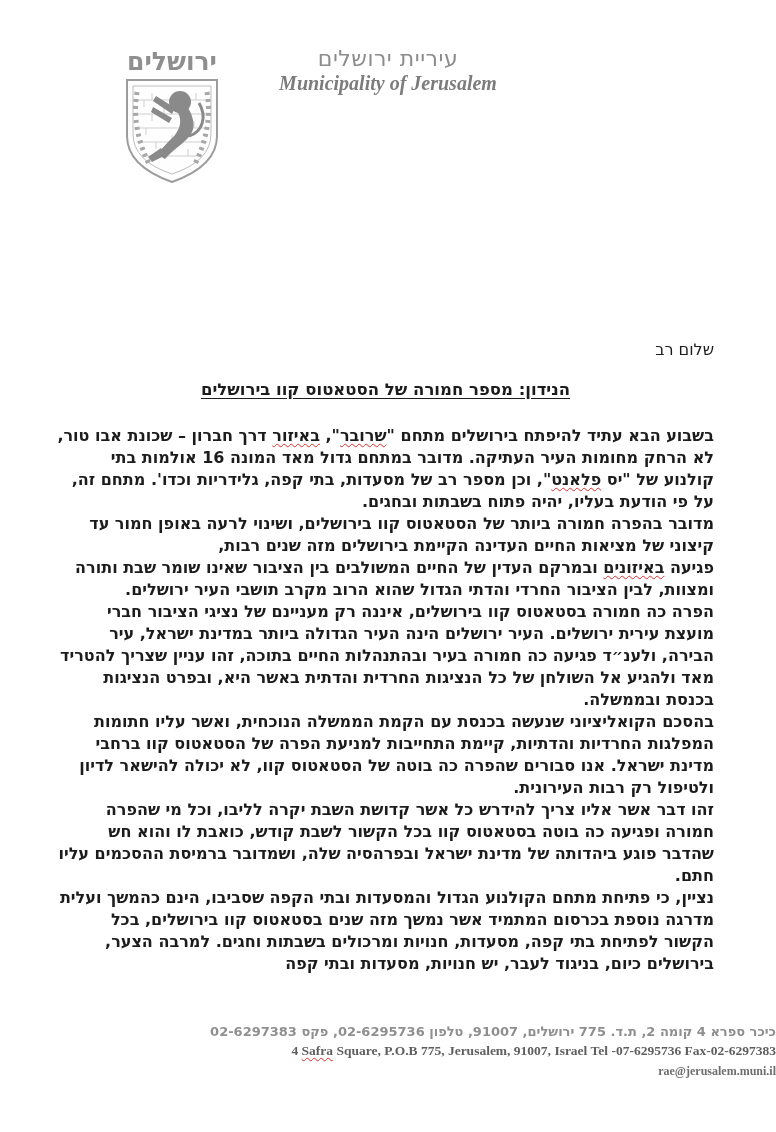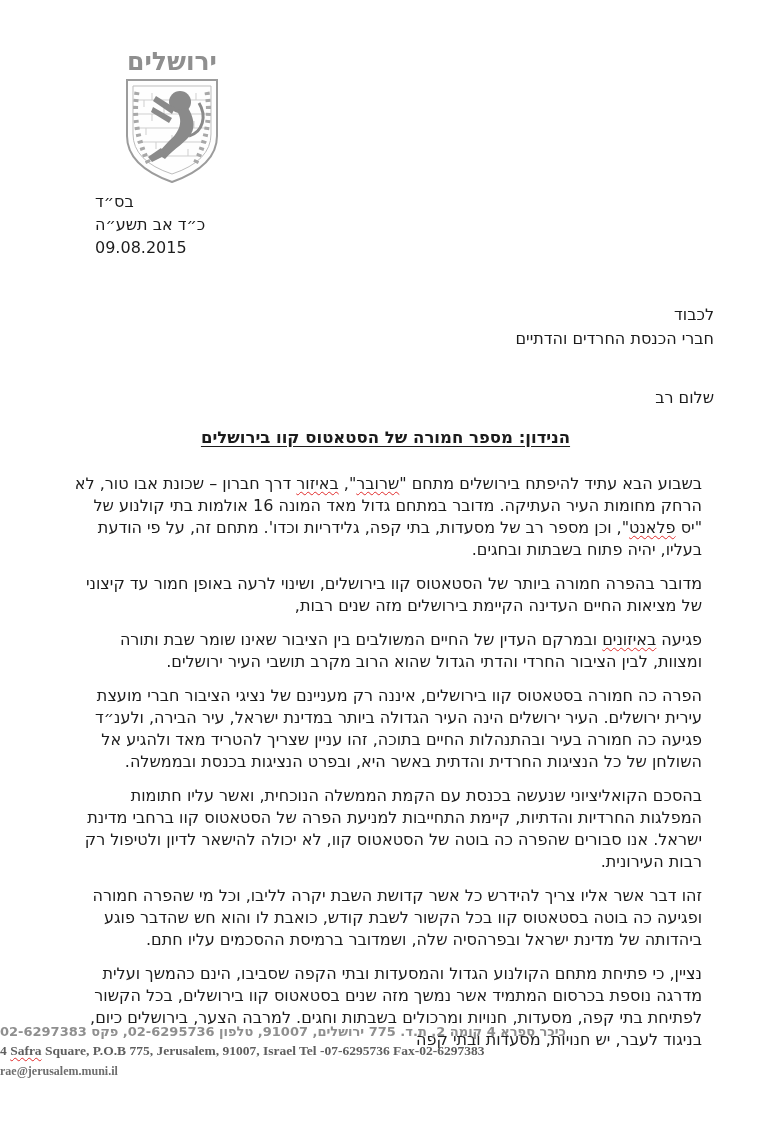--- a/index.html
+++ b/index.html
@@ -26,27 +26,27 @@
   
   .date-block{text-align:right;}
   
   .letter{position:absolute;top:303px;right:62px;left:57px;
           direction:rtl;text-align:right;font-size:16px;line-height:22px;}
   .recipient div{line-height:24px;}
   .greeting{margin-top:36px;}
   .subject{margin-top:18px;text-align:center;font-weight:bold;
            text-decoration:underline;text-underline-offset:3px;font-size:16.5px;}
   .paras{margin-top:24px;}
-  .para{margin:12px;}
+  .para{margin:0;font-weight:bold;}
   .wavy-red{text-decoration:underline;text-decoration-style:wavy;
             text-decoration-color:#e02b2b;text-decoration-thickness:1px;text-underline-offset:2px;}
   .wavy-blue{text-decoration-style:wavy;
              text-decoration-color:#5257d8;text-decoration-thickness:1px;text-underline-offset:2px;}
   
-  .footer{position:absolute;left:0;right:0;top:1022px;text-align:left;}
+  .footer{position:absolute;left:0;right:0;top:1022px;text-align:right;}
   .footer-he{direction:rtl;font-size:13px;font-weight:600;color:#8f8f8f;line-height:19px;}
   .footer-en{font-family:"Liberation Serif",serif;font-weight:bold;
              font-size:13.5px;color:#5f5f5f;line-height:20px;}
   .footer-email{font-family:"Liberation Serif",serif;font-weight:bold;
                 font-size:12px;color:#6e6e6e;line-height:20px;}
 </style>
 </head>
 <body>
 
 <div class="page">
@@ -87,32 +87,27 @@
         <circle cx="74" cy="58" r="11"></circle>
         <path d="M70 66 C78 76 74 88 63 97 L51 110 L59 115 C69 104 80 98 85 90 C90 82 87 72 82 64 Z"></path>
         <path d="M66 70 L47 57 L50 52 L69 64 Z"></path>
         <path d="M63 79 L45 68 L47 63 L66 74 Z"></path>
         <path d="M55 104 L42 113 L46 118 L60 111 Z"></path>
         <path d="M83 92 C97 88 101 72 93 59" stroke="#8a8a8a" stroke-width="3" fill="none"></path>
       </g>
     </svg>
   </div>
 
-
-  <div class="date-block">
-    <div>בס״ד</div>
-    <div>כ״ד אב תשע״ה</div>
-    <div>09.08.2015</div>
+  <div class="title-block">
+    <div class="title-he">עיריית ירושלים</div>
+    <div class="title-en">Municipality of Jerusalem</div>
   </div>
 
+
   <div class="letter">
-    <div class="recipient">
-      <div>לכבוד</div>
-      <div>חברי הכנסת החרדים והדתיים</div>
-    </div>
 
     <div class="greeting">שלום רב</div>
 
     <div class="subject">הנידון: מספר חמורה של הסטאטוס קוו בירושלים</div>
 
     <div class="paras">
       <div class="para"><span>בשבוע הבא עתיד להיפתח בירושלים מתחם "</span><span class="wavy-red">שרובר</span><span>", </span><span class="wavy-red">באיזור</span><span> דרך חברון – שכונת אבו טור, לא הרחק מחומות העיר העתיקה. מדובר במתחם גדול מאד המונה 16 אולמות בתי קולנוע של "יס </span><span class="wavy-red">פלאנט</span><span>", וכן מספר רב של מסעדות, בתי קפה, גלידריות וכדו'. מתחם זה, על פי הודעת בעליו, יהיה פתוח בשבתות ובחגים.</span></div>
       <div class="para"><span>מדובר בהפרה חמורה ביותר של הסטאטוס קוו בירושלים, ושינוי לרעה באופן חמור עד קיצוני של מציאות החיים העדינה הקיימת בירושלים מזה שנים רבות,</span></div>
       <div class="para"><span>פגיעה </span><span class="wavy-red">באיזונים</span><span> ובמרקם העדין של החיים המשולבים בין הציבור שאינו שומר שבת ותורה ומצוות, לבין הציבור החרדי והדתי הגדול שהוא הרוב מקרב תושבי העיר ירושלים.</span></div>
       <div class="para"><span>הפרה כה חמורה בסטאטוס קוו בירושלים, איננה רק מעניינם של נציגי הציבור חברי מועצת עירית ירושלים. העיר ירושלים הינה העיר הגדולה ביותר במדינת ישראל, עיר הבירה, ולענ״ד פגיעה כה חמורה בעיר ובהתנהלות החיים בתוכה, זהו עניין שצריך להטריד מאד ולהגיע אל השולחן של כל הנציגות החרדית והדתית באשר היא, ובפרט הנציגות בכנסת ובממשלה.</span></div>

